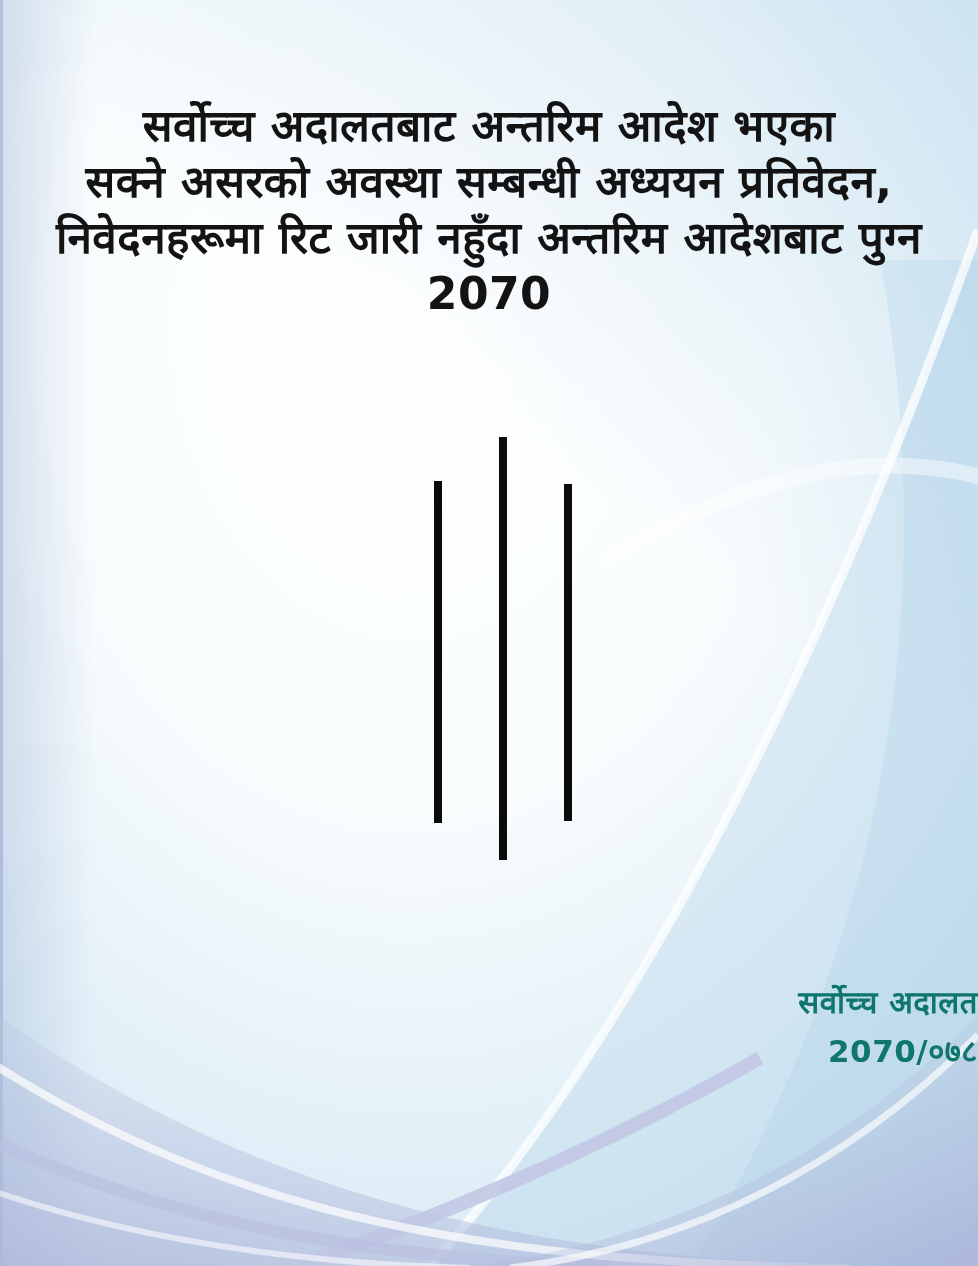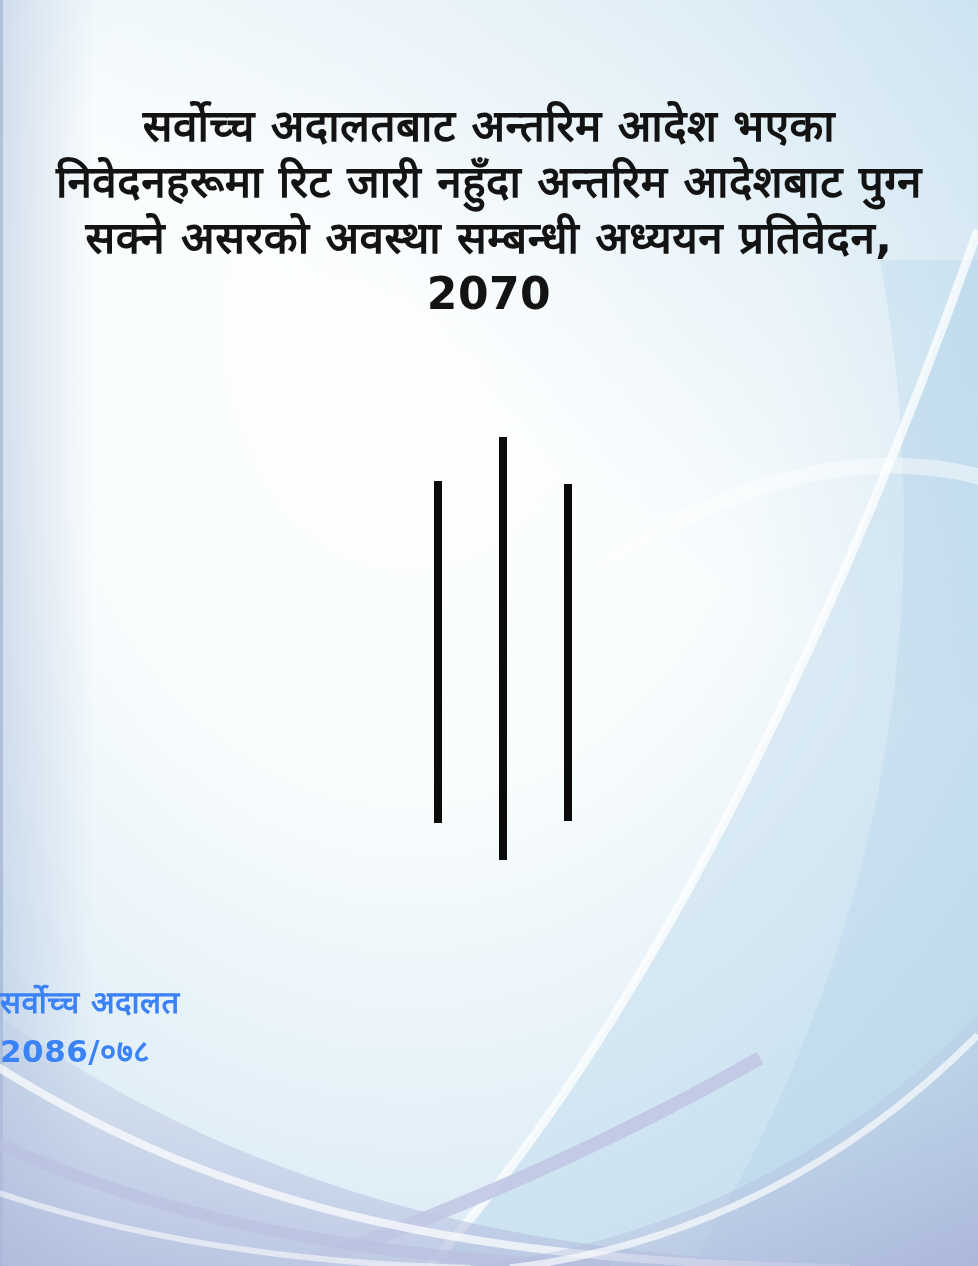--- a/index.html
+++ b/index.html
@@ -50,22 +50,22 @@
     background: #0b0b0b;
   }
   .bar-left   { left: 434px; top: 481px; width: 8px; height: 342px; }
   .bar-middle { left: 499px; top: 437px; width: 8px; height: 423px; }
   .bar-right  { left: 564px; top: 484px; width: 8px; height: 337px; }
   .footer-block {
     position: absolute;
     left: 0;
     top: 978px;
     width: 100%;
-    text-align: left;
-    color: #3b82f6;
+    text-align: right;
+    color: #0f766e;
     font-weight: 700;
     font-size: 31px;
     line-height: 49px;
     letter-spacing: 0.5px;
   }
   .footer-line { white-space: nowrap; }
 </style>
 </head>
 <body>
 
@@ -122,29 +122,29 @@
     <path d="M -10 1062 C 240 1222 500 1262 850 1268" stroke="#ffffff" stroke-width="8" fill="none" opacity="0.7"></path>
     <path d="M -10 1190 C 150 1245 320 1264 470 1268" stroke="#ffffff" stroke-width="6" fill="none" opacity="0.55"></path>
 
     <path d="M 978 1015 C 830 1165 660 1242 470 1266 L 978 1266 Z" fill="url(#gCornerBR)"></path>
 
     <path d="M 978 1035 C 835 1178 675 1248 510 1268" stroke="#ffffff" stroke-width="7" fill="none" opacity="0.65"></path>
   </svg>
 
   <div class="title-block">
     <div class="title-line">सर्वोच्च अदालतबाट अन्तरिम आदेश भएका</div>
+    <div class="title-line">सक्ने असरको अवस्था सम्बन्धी अध्ययन प्रतिवेदन,</div>
     <div class="title-line">निवेदनहरूमा रिट जारी नहुँदा अन्तरिम आदेशबाट पुग्न</div>
-    <div class="title-line">सक्ने असरको अवस्था सम्बन्धी अध्ययन प्रतिवेदन,</div>
     <div class="title-line">2070</div>
   </div>
 
   <div class="bars">
     <div class="bar bar-left"></div>
     <div class="bar bar-middle"></div>
     <div class="bar bar-right"></div>
   </div>
 
   <div class="footer-block">
     <div class="footer-line">सर्वोच्च अदालत</div>
-    <div class="footer-line">2086/०७८</div>
+    <div class="footer-line">2070/०७८</div>
   </div>
 
 </div>
 
 </body></html>

